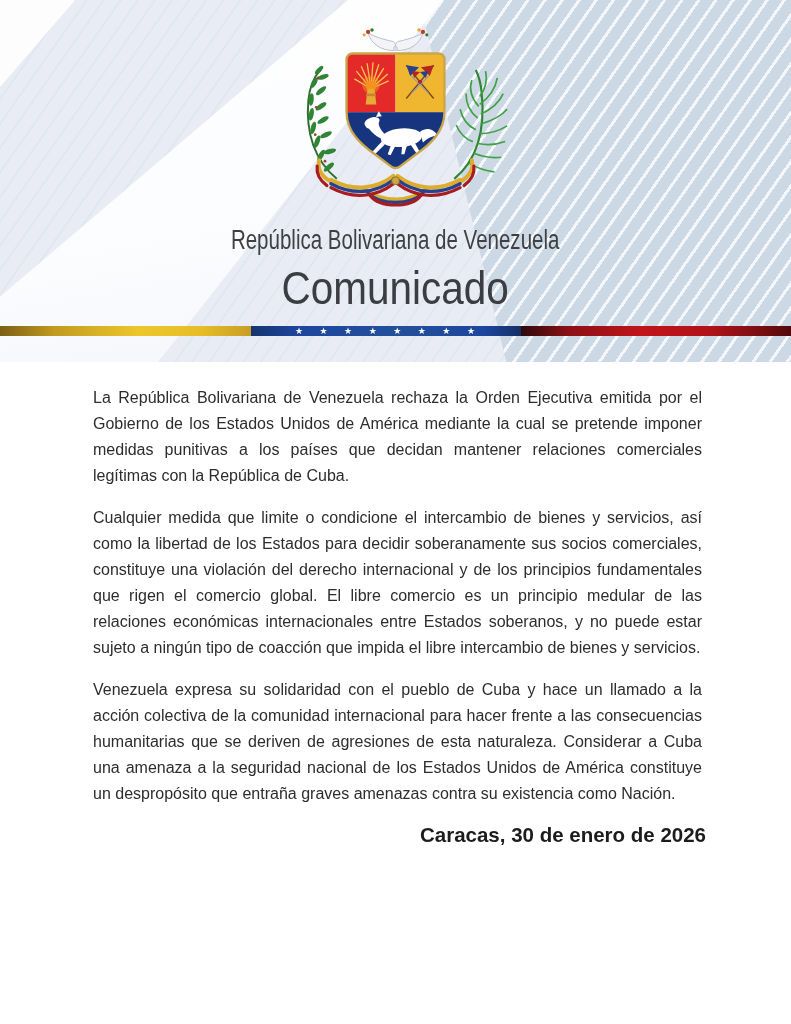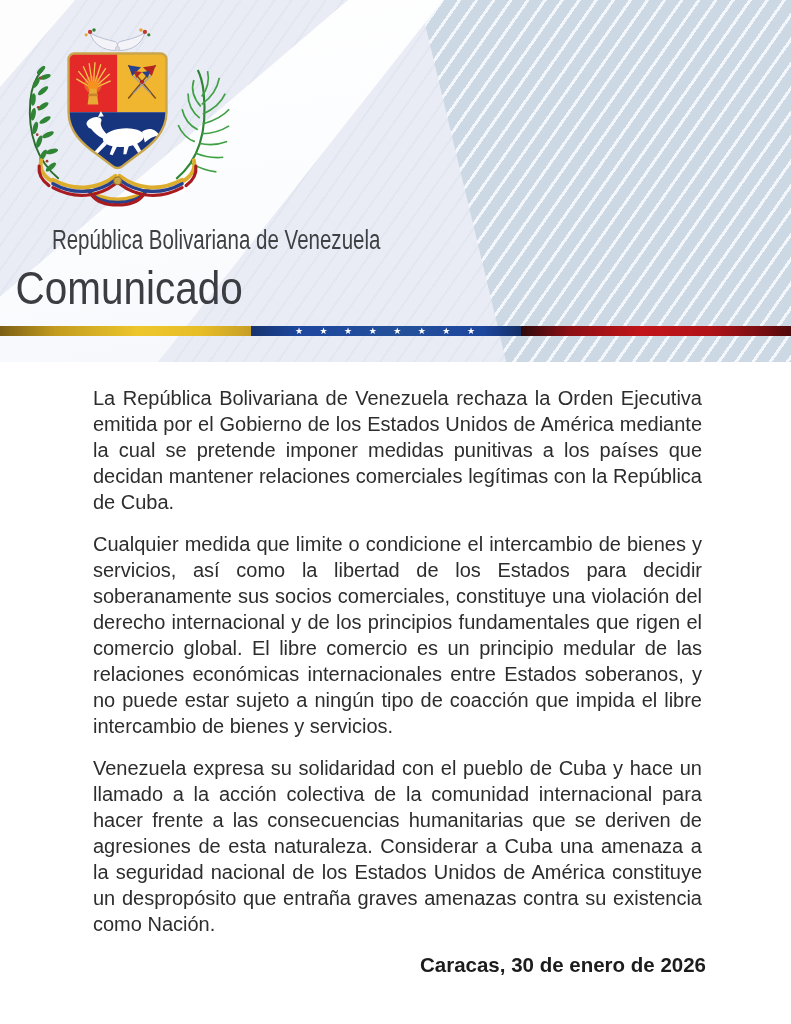--- a/index.html
+++ b/index.html
@@ -33,21 +33,21 @@
     background:linear-gradient(170deg,#ffffff 0%,#fbfcfe 55%,#f0f3f8 100%);
     clip-path:polygon(44% 0,56% 0,20% 100%,0 100%,0 82%);
   }
   .corner-triangle{
     position:absolute;inset:0;
     background:#fdfdfe;
     clip-path:polygon(0 0,9.5% 0,0 24%);
   }
   .header-inner{
     position:relative;
-    display:flex;flex-direction:column;align-items:flex-start;
+    display:flex;flex-direction:column;align-items:center;
     padding-top:24px;
   }
   .emblem{display:block;}
   .country-title{
     margin-top:6px;
     color:#3f4044;
     font-size:27px;
     line-height:28px;
     white-space:nowrap;
   }
@@ -90,21 +90,21 @@
     transform:translateY(-0.5px);
   }
   
   .content{
     position:relative;
     padding:23px 85px 0 93px;
     color:#2d2d2d;
   }
   .content p{
     margin:0 4px 16px 0;
-    font-size:20px;
+    font-size:16px;
     line-height:26px;
     text-align:justify;
   }
   .dateline{
     margin-top:8px;
     font-size:20.5px;
     font-weight:bold;
     color:#1c1c1c;
     text-align:right;
   }

